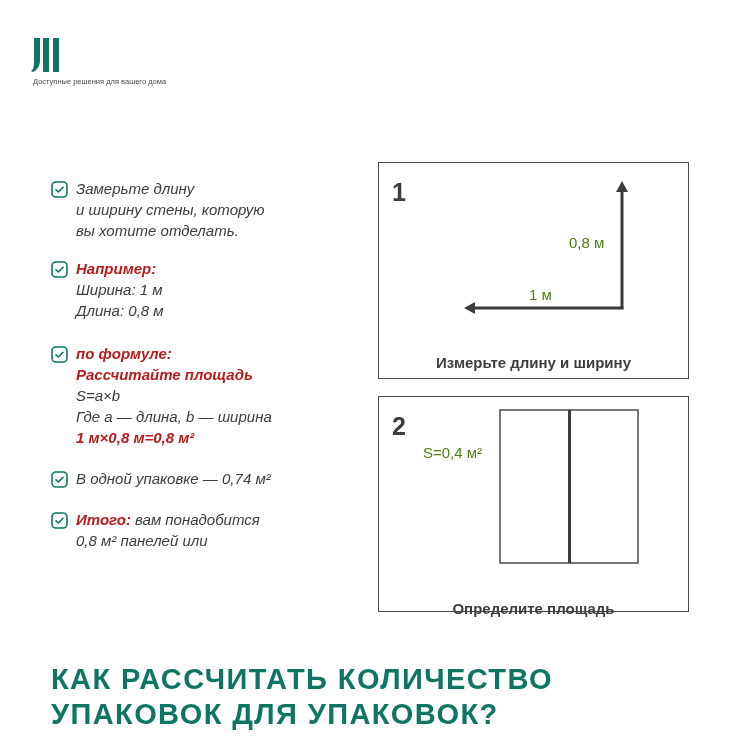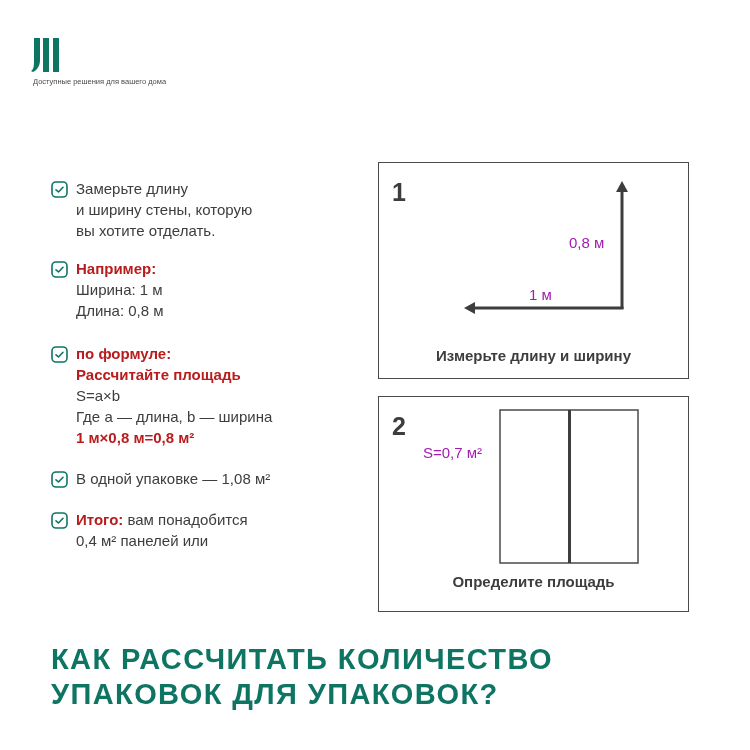--- a/index.html
+++ b/index.html
@@ -5,41 +5,41 @@
     * { margin: 0; padding: 0; box-sizing: border-box; }
     html, body { width: 750px; height: 750px; background: #ffffff; overflow: hidden; }
     body { position: relative; font-family: "Liberation Sans", "DejaVu Sans", sans-serif; color: #3d3d3f; }
 
     .logo { position: absolute; left: 31px; top: 36px; width: 200px; height: 56px; }
     .logo-mark { position: absolute; left: 0; top: 2px; width: 30px; height: 34px; }
     .logo-word { position: absolute; left: 40px; top: -7px; font-size: 40px; font-weight: 500; color: #3b3b3d; letter-spacing: 0.5px; line-height: 48px; }
     .logo-tagline { position: absolute; left: 2px; top: 41px; font-size: 7.5px; color: #4a4a4c; white-space: nowrap; }
 
     .steps { position: absolute; left: 51px; top: 178px; width: 300px; }
-    .step { position: relative; padding-left: 25px; font-size: 15px; line-height: 21px; color: #3d3d3f; }
+    .step { position: relative; padding-left: 25px; font-size: 15px; line-height: 21px; color: #3d3d3f; font-style: italic; }
     .step .check { position: absolute; left: 0; top: 3px; width: 17px; height: 17px; }
     .step .line { display: block; white-space: nowrap; }
     .step b { font-weight: 700; color: #b91c1c; }
     .s1 { position: absolute; top: 0; }
     .s2 { position: absolute; top: 80px; }
     .s3 { position: absolute; top: 165px; }
     .s4 { position: absolute; top: 290px; }
     .s5 { position: absolute; top: 331px; }
 
     .box { position: absolute; border: 1.5px solid #4a4a4c; background: #fff; }
     .box1 { left: 378px; top: 162px; width: 311px; height: 217px; }
     .box2 { left: 378px; top: 396px; width: 311px; height: 216px; }
     .box-num { position: absolute; left: 13px; top: 15px; font-size: 25px; font-weight: 700; color: #3d3d3f; }
-    .box-caption { position: absolute; left: 0; width: 100%; text-align: center; font-size: 15px; font-weight: 700; color: #3d3d3f; }
+    .box-caption { position: absolute; left: 0; width: 100%; text-align: center; font-size: 15px; font-weight: 700; color: #3d3d3f; margin-top: 7px; }
     .box1 .box-caption { top: 184px; }
-    .box2 .box-caption { top: 176px; }
+    .box2 .box-caption { top: 196px; }
     .diagram { position: absolute; left: 0; top: 0; }
-    .label { position: absolute; font-size: 15px; color: #a21caf; white-space: nowrap; }
+    .label { position: absolute; font-size: 15px; color: #4d7c0f; white-space: nowrap; }
 
-    .headline { position: absolute; left: 51px; top: 642px; font-size: 29px; line-height: 35px; font-weight: 700; color: #0e7563; letter-spacing: 1.4px; }
+    .headline { position: absolute; left: 51px; top: 662px; font-size: 29px; line-height: 35px; font-weight: 700; color: #0e7563; letter-spacing: 1.4px; }
     .headline span { display: block; white-space: nowrap; }
   </style>
 </head>
 <body>
 
 <div class="logo">
   <svg class="logo-mark" viewBox="0 0 30 34">
     <path d="M3 0 H9 V22 C9 28 6 32 2 34 L0 33 C3 31 3 27 3 22 Z" fill="#0e7563"></path>
     <rect x="12" y="0" width="6" height="34" fill="#0e7563"></rect>
     <rect x="22" y="0" width="6" height="34" fill="#0e7563"></rect>
@@ -79,30 +79,30 @@
     <span class="line">S=a×b</span>
     <span class="line">Где a — длина, b — ширина</span>
     <b class="line">1 м×0,8 м=0,8 м²</b>
   </div>
 
   <div class="step s4">
     <svg class="check" viewBox="0 0 17 17">
       <rect x="1" y="1" width="15" height="15" rx="4" fill="none" stroke="#0e7563" stroke-width="1.6"></rect>
       <path d="M5 8.8 L7.5 11 L12 6.3" fill="none" stroke="#0e7563" stroke-width="1.6" stroke-linecap="round" stroke-linejoin="round"></path>
     </svg>
-    <span class="line">В одной упаковке — 1,08 м²</span>
+    <span class="line">В одной упаковке — 0,74 м²</span>
   </div>
 
   <div class="step s5">
     <svg class="check" viewBox="0 0 17 17">
       <rect x="1" y="1" width="15" height="15" rx="4" fill="none" stroke="#0e7563" stroke-width="1.6"></rect>
       <path d="M5 8.8 L7.5 11 L12 6.3" fill="none" stroke="#0e7563" stroke-width="1.6" stroke-linecap="round" stroke-linejoin="round"></path>
     </svg>
     <span class="line"><b>Итого:</b><span> вам понадобится</span></span>
-    <span class="line">0,4 м² панелей или</span>
+    <span class="line">0,8 м² панелей или</span>
   </div>
 </div>
 
 <div class="box box1">
   <svg class="diagram" width="311" height="217" viewBox="0 0 311 217">
     <g>
       <line x1="243" y1="28" x2="243" y2="146" stroke="#3d3d3f" stroke-width="3"></line>
       <polygon points="243,18 237,29 249,29" fill="#3d3d3f"></polygon>
     </g>
     <g>
@@ -115,20 +115,20 @@
   <div class="label" style="left:150px; top:123px;">1 м</div>
   <div class="box-caption">Измерьте длину и ширину</div>
 </div>
 
 <div class="box box2">
   <svg class="diagram" width="311" height="216" viewBox="0 0 311 216">
     <rect x="121" y="13" width="138" height="153" fill="none" stroke="#4a4a4c" stroke-width="1.5"></rect>
     <line x1="190.5" y1="13" x2="190.5" y2="166" stroke="#3d3d3f" stroke-width="3"></line>
   </svg>
   <div class="box-num">2</div>
-  <div class="label" style="left:44px; top:47px;">S=0,7 м²</div>
+  <div class="label" style="left:44px; top:47px;">S=0,4 м²</div>
   <div class="box-caption">Определите площадь</div>
 </div>
 
 <div class="headline">
   <span>КАК РАССЧИТАТЬ КОЛИЧЕСТВО</span>
   <span>УПАКОВОК ДЛЯ УПАКОВОК?</span>
 </div>
 
 </body></html>

